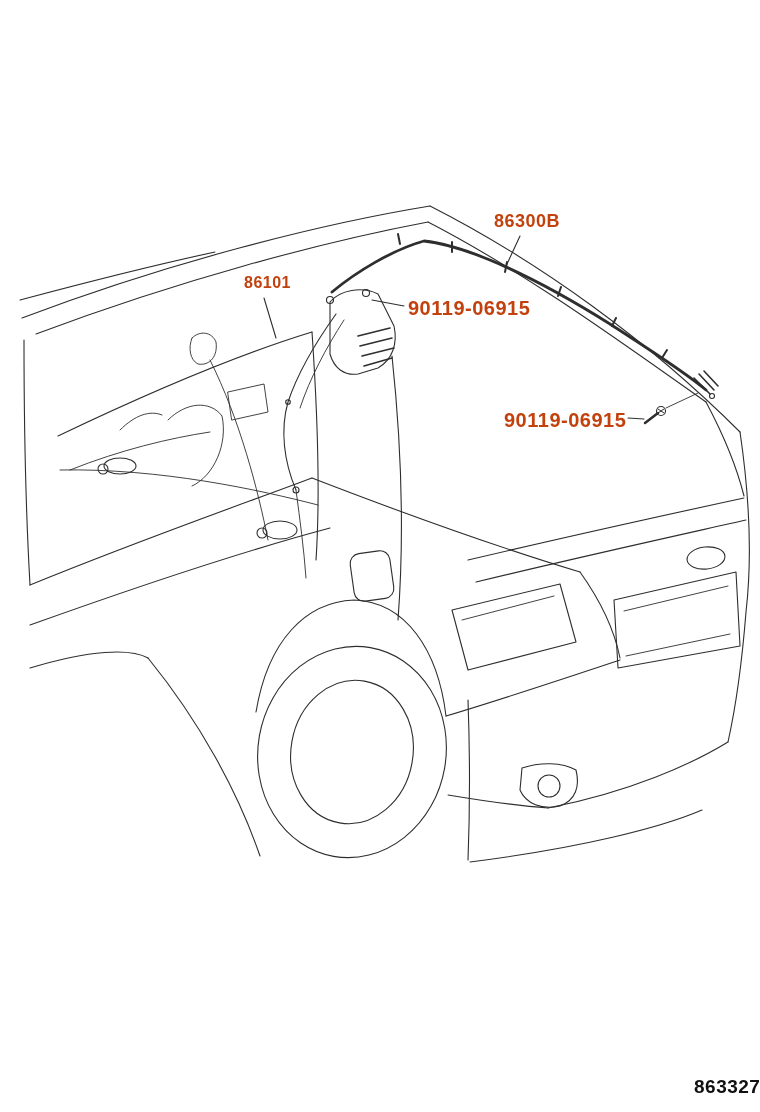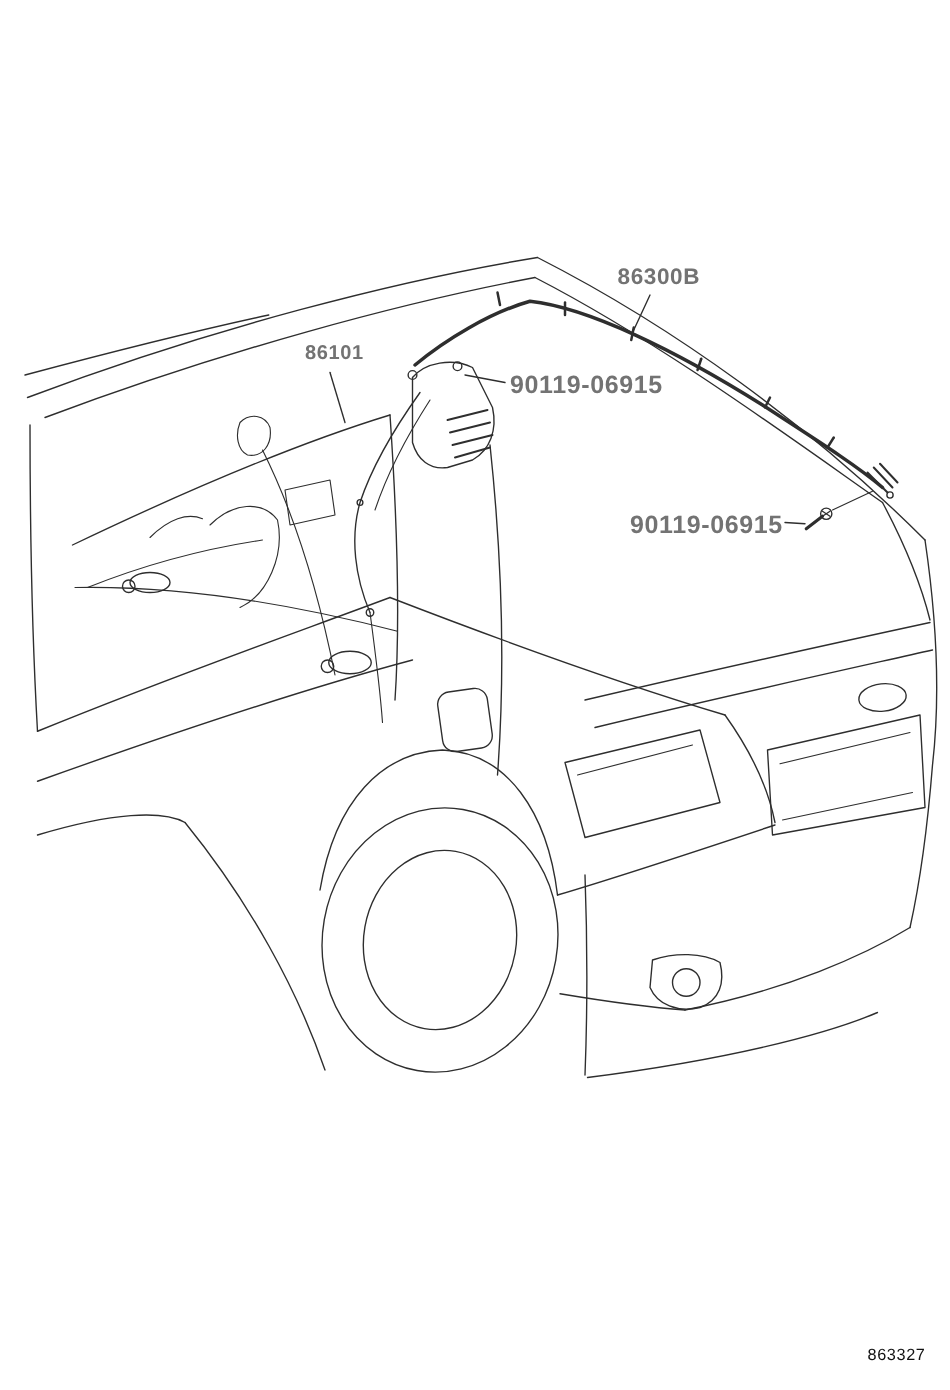--- a/index.html
+++ b/index.html
@@ -16,33 +16,33 @@
     font-family: "Liberation Sans", sans-serif;
   }
   .stage svg {
     position: absolute;
     left: 0;
     top: 0;
   }
   .callout {
     position: absolute;
     font-weight: bold;
-    color: #737373;
+    color: #c2410c;
     white-space: nowrap;
     letter-spacing: 0.5px;
   }
   .callout.big   { font-size: 18px; }
   .callout.med   { font-size: 16px; }
   .callout.small { font-size: 20px; }
   .fig-num {
     position: absolute;
     left: 694px;
     top: 1076px;
-    font-size: 13px;
-    font-weight: normal;
+    font-size: 19px;
+    font-weight: bold;
     color: #111111;
     letter-spacing: 0.5px;
   }
 </style>
 </head>
 <body>
 
 <div class="stage">
 
   <svg width="760" height="1112" viewBox="0 0 760 1112" fill="none" stroke="#2e2e2e" stroke-width="1.1" stroke-linecap="round" stroke-linejoin="round">

